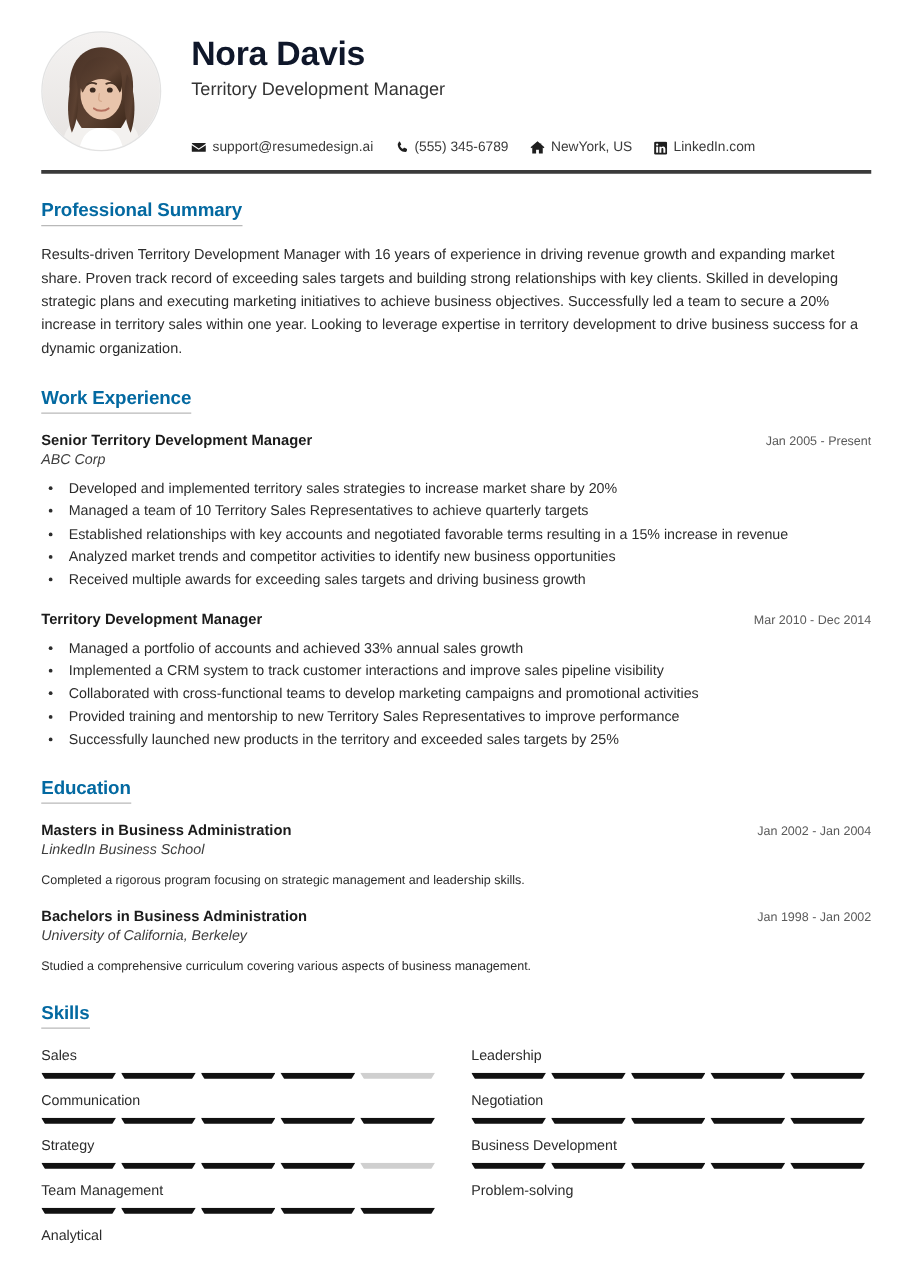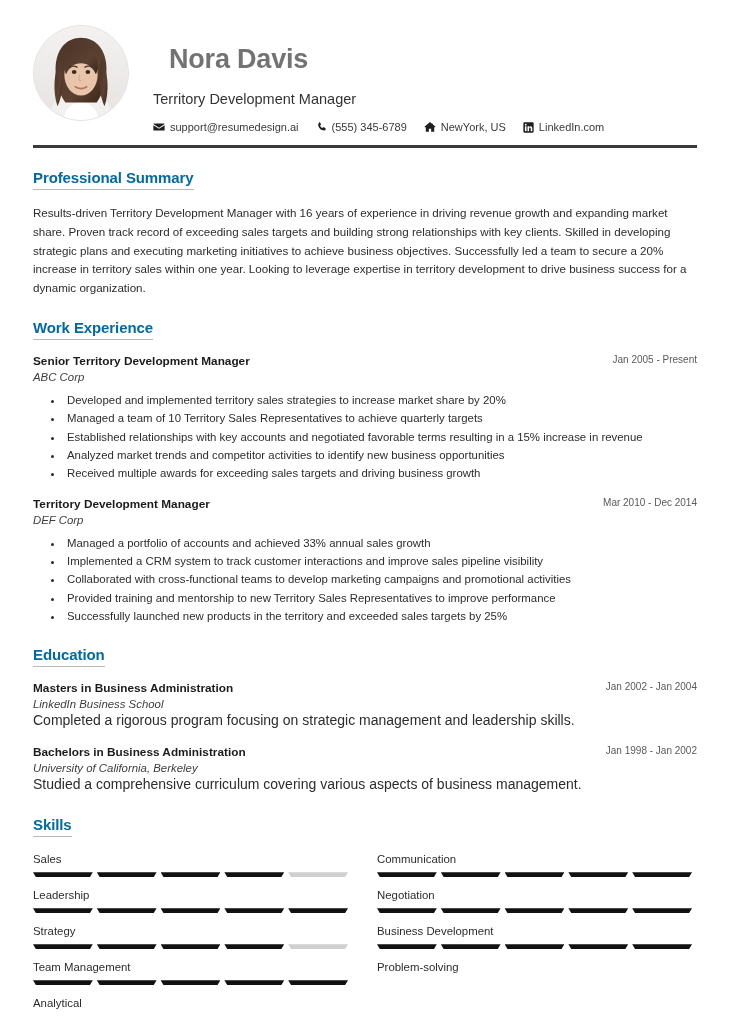--- a/index.html
+++ b/index.html
@@ -18,28 +18,28 @@
   .header { display: flex; align-items: flex-start; padding-top: 25px; }
   .photo-wrap {
     width: 96px; height: 96px; border-radius: 50%;
     border: 1px solid #e2e2e2; overflow: hidden; flex: 0 0 96px;
     background: #f6f5f4; position: relative;
   }
   .photo-svg { display: block; width: 100%; height: 100%; }
   .ident { padding-left: 24px; padding-top: 4px; flex: 1 1 auto; }
   .name {
     font-size: 27px; font-weight: bold; letter-spacing: -0.2px;
-    line-height: 1.1; color: #737373; margin: 16px;
+    line-height: 1.1; color: #0f172a; margin: 0;
   }
   .job-title {
     font-size: 14.5px; color: #333333; margin-top: 5px; line-height: 1.2;
   }
   .contacts {
     display: flex; align-items: center; gap: 17px;
-    margin-top: 13px; font-size: 11px; color: #3a3a3a;
+    margin-top: 31px; font-size: 11px; color: #3a3a3a;
     flex-wrap: wrap;
   }
   .contact { display: flex; align-items: center; gap: 5px; white-space: nowrap; }
   .contact svg { display: block; flex: 0 0 auto; }
   .rule {
     height: 3px; background: #3a3a3a; margin-top: 12px;
   }
 
   
   .section { margin-top: 21px; }
@@ -50,30 +50,30 @@
   }
   .section-body { margin-top: 14px; }
 
   .summary-text {
     font-size: 11.6px; line-height: 1.62; color: #2c2c2c; text-align: left;
   }
 
   
   .entry { margin-top: 14px; }
   .entry:first-child { margin-top: 0; }
-  .entry-head { display: flex; justify-content: space-between; align-items: flex-start; }
+  .entry-head { display: flex; justify-content: space-between; align-items: flex-end; }
   .entry-role { font-size: 11.8px; font-weight: bold; color: #1b1b1b; }
   .entry-date { font-size: 10px; color: #5a5a5a; white-space: nowrap; padding-left: 12px; }
   .entry-org { font-size: 11.4px; color: #3d3d3d; margin-top: 3px; font-style: italic; }
   .bullets { margin: 9px 0 0 0; padding-left: 19px; }
   .bullets li {
     font-size: 11.4px; line-height: 1.52; color: #2c2c2c;
-    margin-bottom: 1px; padding-left: 3px; margin-left: 12px;
-  }
-  .edu-desc { font-size: 14px; color: #2c2c2c; line-height: 1.5; }
+    margin-bottom: 1px; padding-left: 3px;
+  }
+  .edu-desc { font-size: 10px; color: #2c2c2c; margin-top: 11px; line-height: 1.5; }
 
   
   .skills-grid {
     display: grid; grid-template-columns: 315px 315px;
     column-gap: 29px; row-gap: 0;
   }
   .skill { padding-top: 12px; }
   .skill-name { font-size: 11.4px; color: #2c2c2c; margin-bottom: 7px; }
   .skill-bar { display: flex; gap: 4px; }
   .seg {
@@ -188,21 +188,20 @@
           <li>Analyzed market trends and competitor activities to identify new business opportunities</li>
           <li>Received multiple awards for exceeding sales targets and driving business growth</li>
         </ul>
       </div>
 
       <div class="entry">
         <div class="entry-head">
           <div class="entry-role">Territory Development Manager</div>
           <div class="entry-date">Mar 2010 - Dec 2014</div>
         </div>
-        <div class="entry-org">DEF Corp</div>
         <ul class="bullets">
           <li>Managed a portfolio of accounts and achieved 33% annual sales growth</li>
           <li>Implemented a CRM system to track customer interactions and improve sales pipeline visibility</li>
           <li>Collaborated with cross-functional teams to develop marketing campaigns and promotional activities</li>
           <li>Provided training and mentorship to new Territory Sales Representatives to improve performance</li>
           <li>Successfully launched new products in the territory and exceeded sales targets by 25%</li>
         </ul>
       </div>
 
     </div>
@@ -241,40 +240,40 @@
             <div class="skill-name">Sales</div>
             <div class="skill-bar">
               <span class="seg on"></span>
               <span class="seg on"></span>
               <span class="seg on"></span>
               <span class="seg on"></span>
               <span class="seg"></span>
             </div>
           </div>
           <div class="skill">
+            <div class="skill-name">Leadership</div>
+            <div class="skill-bar">
+              <span class="seg on"></span>
+              <span class="seg on"></span>
+              <span class="seg on"></span>
+              <span class="seg on"></span>
+              <span class="seg on"></span>
+            </div>
+          </div>
+          <div class="skill">
             <div class="skill-name">Communication</div>
             <div class="skill-bar">
               <span class="seg on"></span>
               <span class="seg on"></span>
               <span class="seg on"></span>
               <span class="seg on"></span>
               <span class="seg on"></span>
             </div>
           </div>
           <div class="skill">
-            <div class="skill-name">Leadership</div>
-            <div class="skill-bar">
-              <span class="seg on"></span>
-              <span class="seg on"></span>
-              <span class="seg on"></span>
-              <span class="seg on"></span>
-              <span class="seg on"></span>
-            </div>
-          </div>
-          <div class="skill">
             <div class="skill-name">Negotiation</div>
             <div class="skill-bar">
               <span class="seg on"></span>
               <span class="seg on"></span>
               <span class="seg on"></span>
               <span class="seg on"></span>
               <span class="seg on"></span>
             </div>
           </div>
           <div class="skill">

